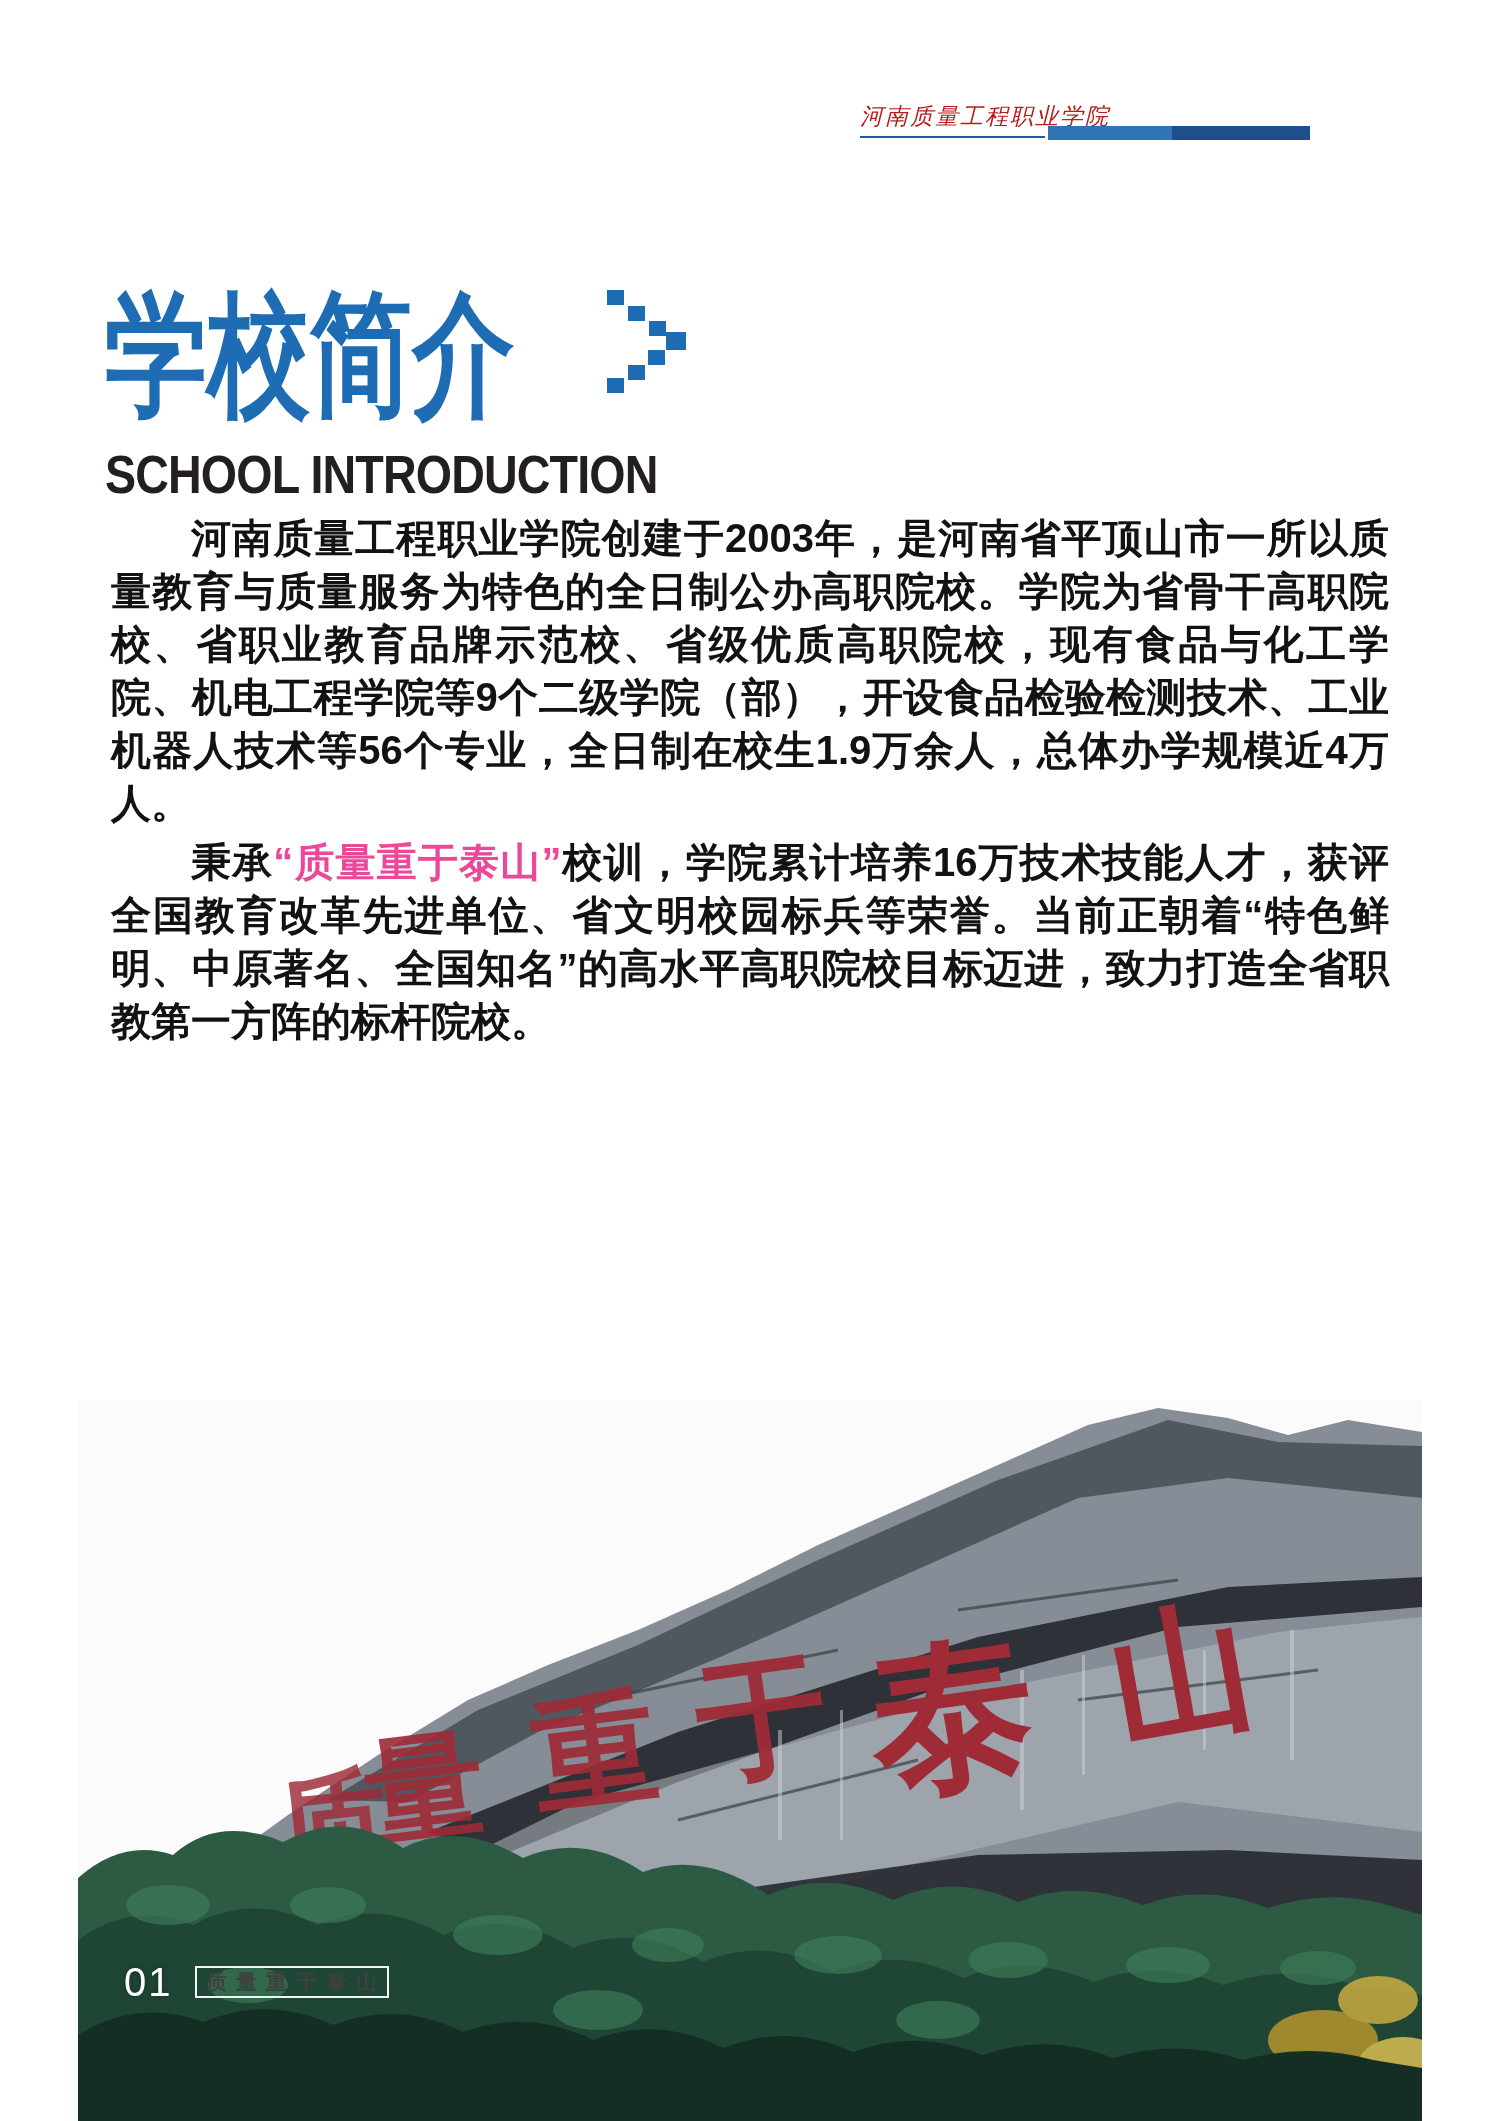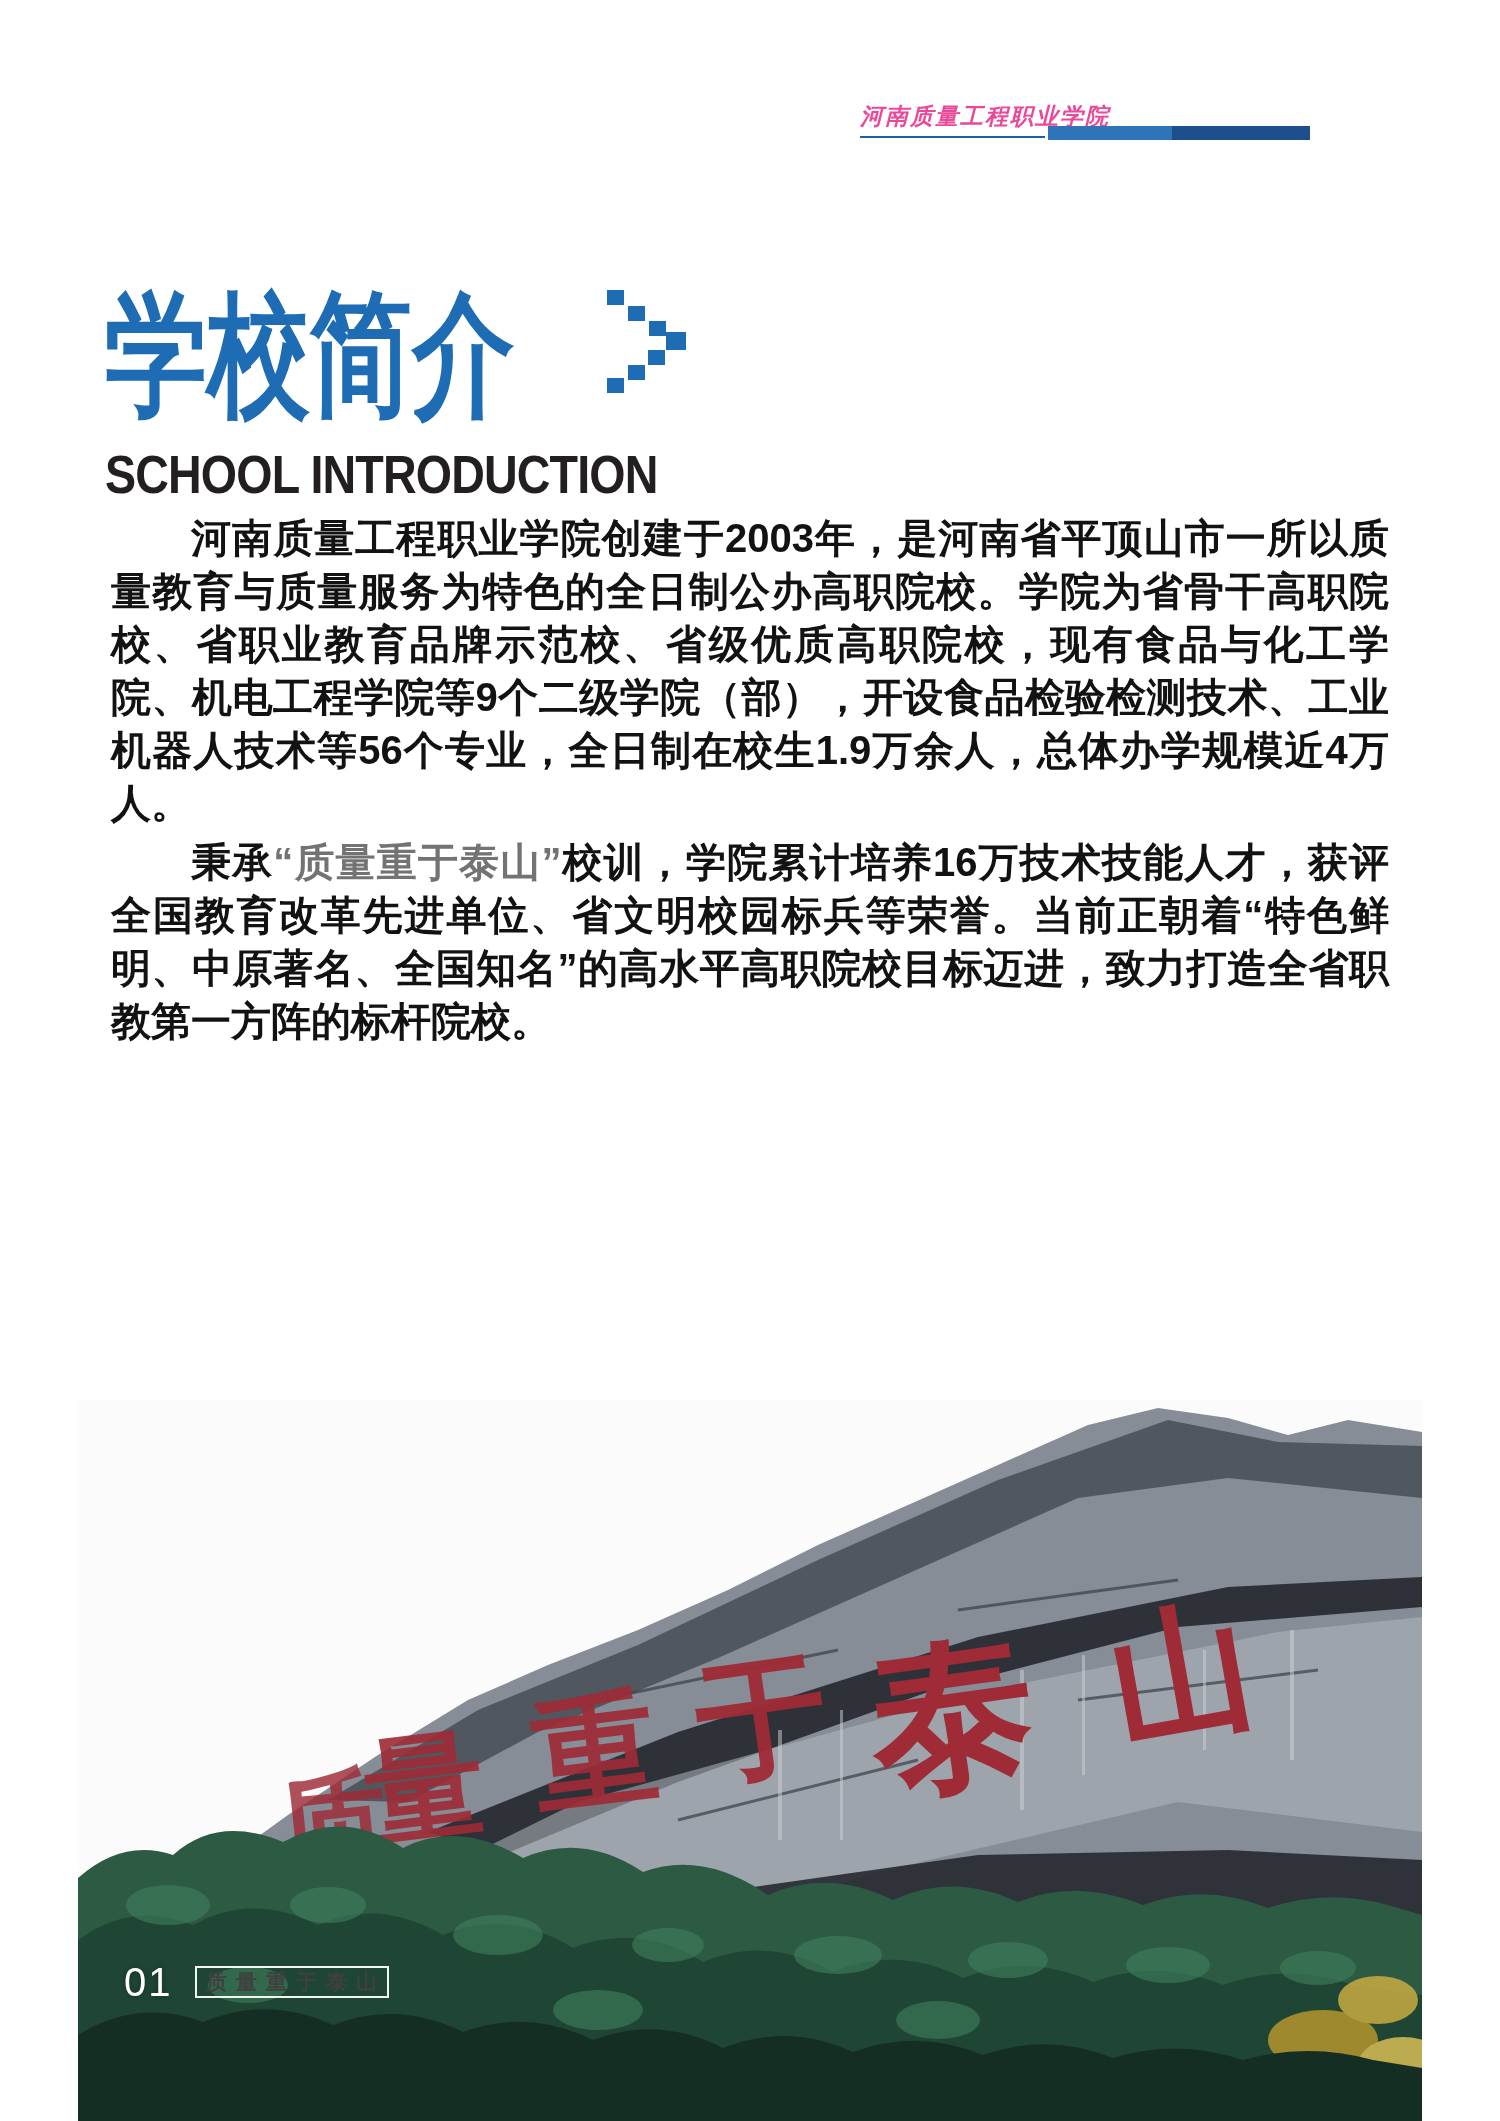--- a/index.html
+++ b/index.html
@@ -4,22 +4,22 @@
 <style>
   * { margin:0; padding:0; box-sizing:border-box; }
   html,body { background:#ffffff; }
   body { width:1500px; height:2121px; position:relative; overflow:hidden;
          font-family:"Liberation Sans", sans-serif; }
   .page { position:absolute; inset:0; background:#ffffff; }
 
   
   .hdr-script {
     position:absolute; left:860px; top:101px; width:185px;
-    color:#ec4899; font-family:"DejaVu Serif", serif; font-style:italic;
-    font-weight:700; font-size:23px; letter-spacing:2px; white-space:nowrap;
+    color:#b91c1c; font-family:"DejaVu Serif", serif; font-style:italic;
+    font-weight:400; font-size:23px; letter-spacing:2px; white-space:nowrap;
     border-bottom:2px solid #1c5fa8; padding-bottom:4px;
   }
   .hdr-bar { position:absolute; left:1048px; top:126px; width:262px; height:14px; display:flex; }
   .hdr-bar .seg-light { width:124px; height:100%; background:#2e74b6; }
   .hdr-bar .seg-dark  { width:138px; height:100%; background:#1d4f8c; }
 
   
   .title-zh {
     position:absolute; left:105px; top:288px; color:#1e6cb4;
     font-size:128px; font-weight:700; line-height:1; white-space:nowrap;
@@ -32,21 +32,21 @@
     transform:scale(0.88,1.0); transform-origin:left top;
   }
 
   
   .body-text {
     position:absolute; left:105px; top:506px; width:1290px;
     color:#121212; font-size:40px; line-height:53px; font-weight:700;
     text-align:justify; text-justify:inter-character;
   }
   .body-text p { text-indent:2em; margin:6px; }
-  .hl { color:#737373; }
+  .hl { color:#ec4899; }
 
   
   .photo {
     position:absolute; left:78px; top:1400px; width:1344px; height:721px;
     overflow:hidden; background:#fbfbfc;
   }
   .photo svg { position:absolute; inset:0; }
   .caption { position:absolute; left:46px; top:563px; display:flex; align-items:center; }
   .page-num { color:#ffffff; font-size:40px; font-weight:400; letter-spacing:2px;
               line-height:38px; text-shadow:0 0 6px rgba(0,0,0,.35); }

